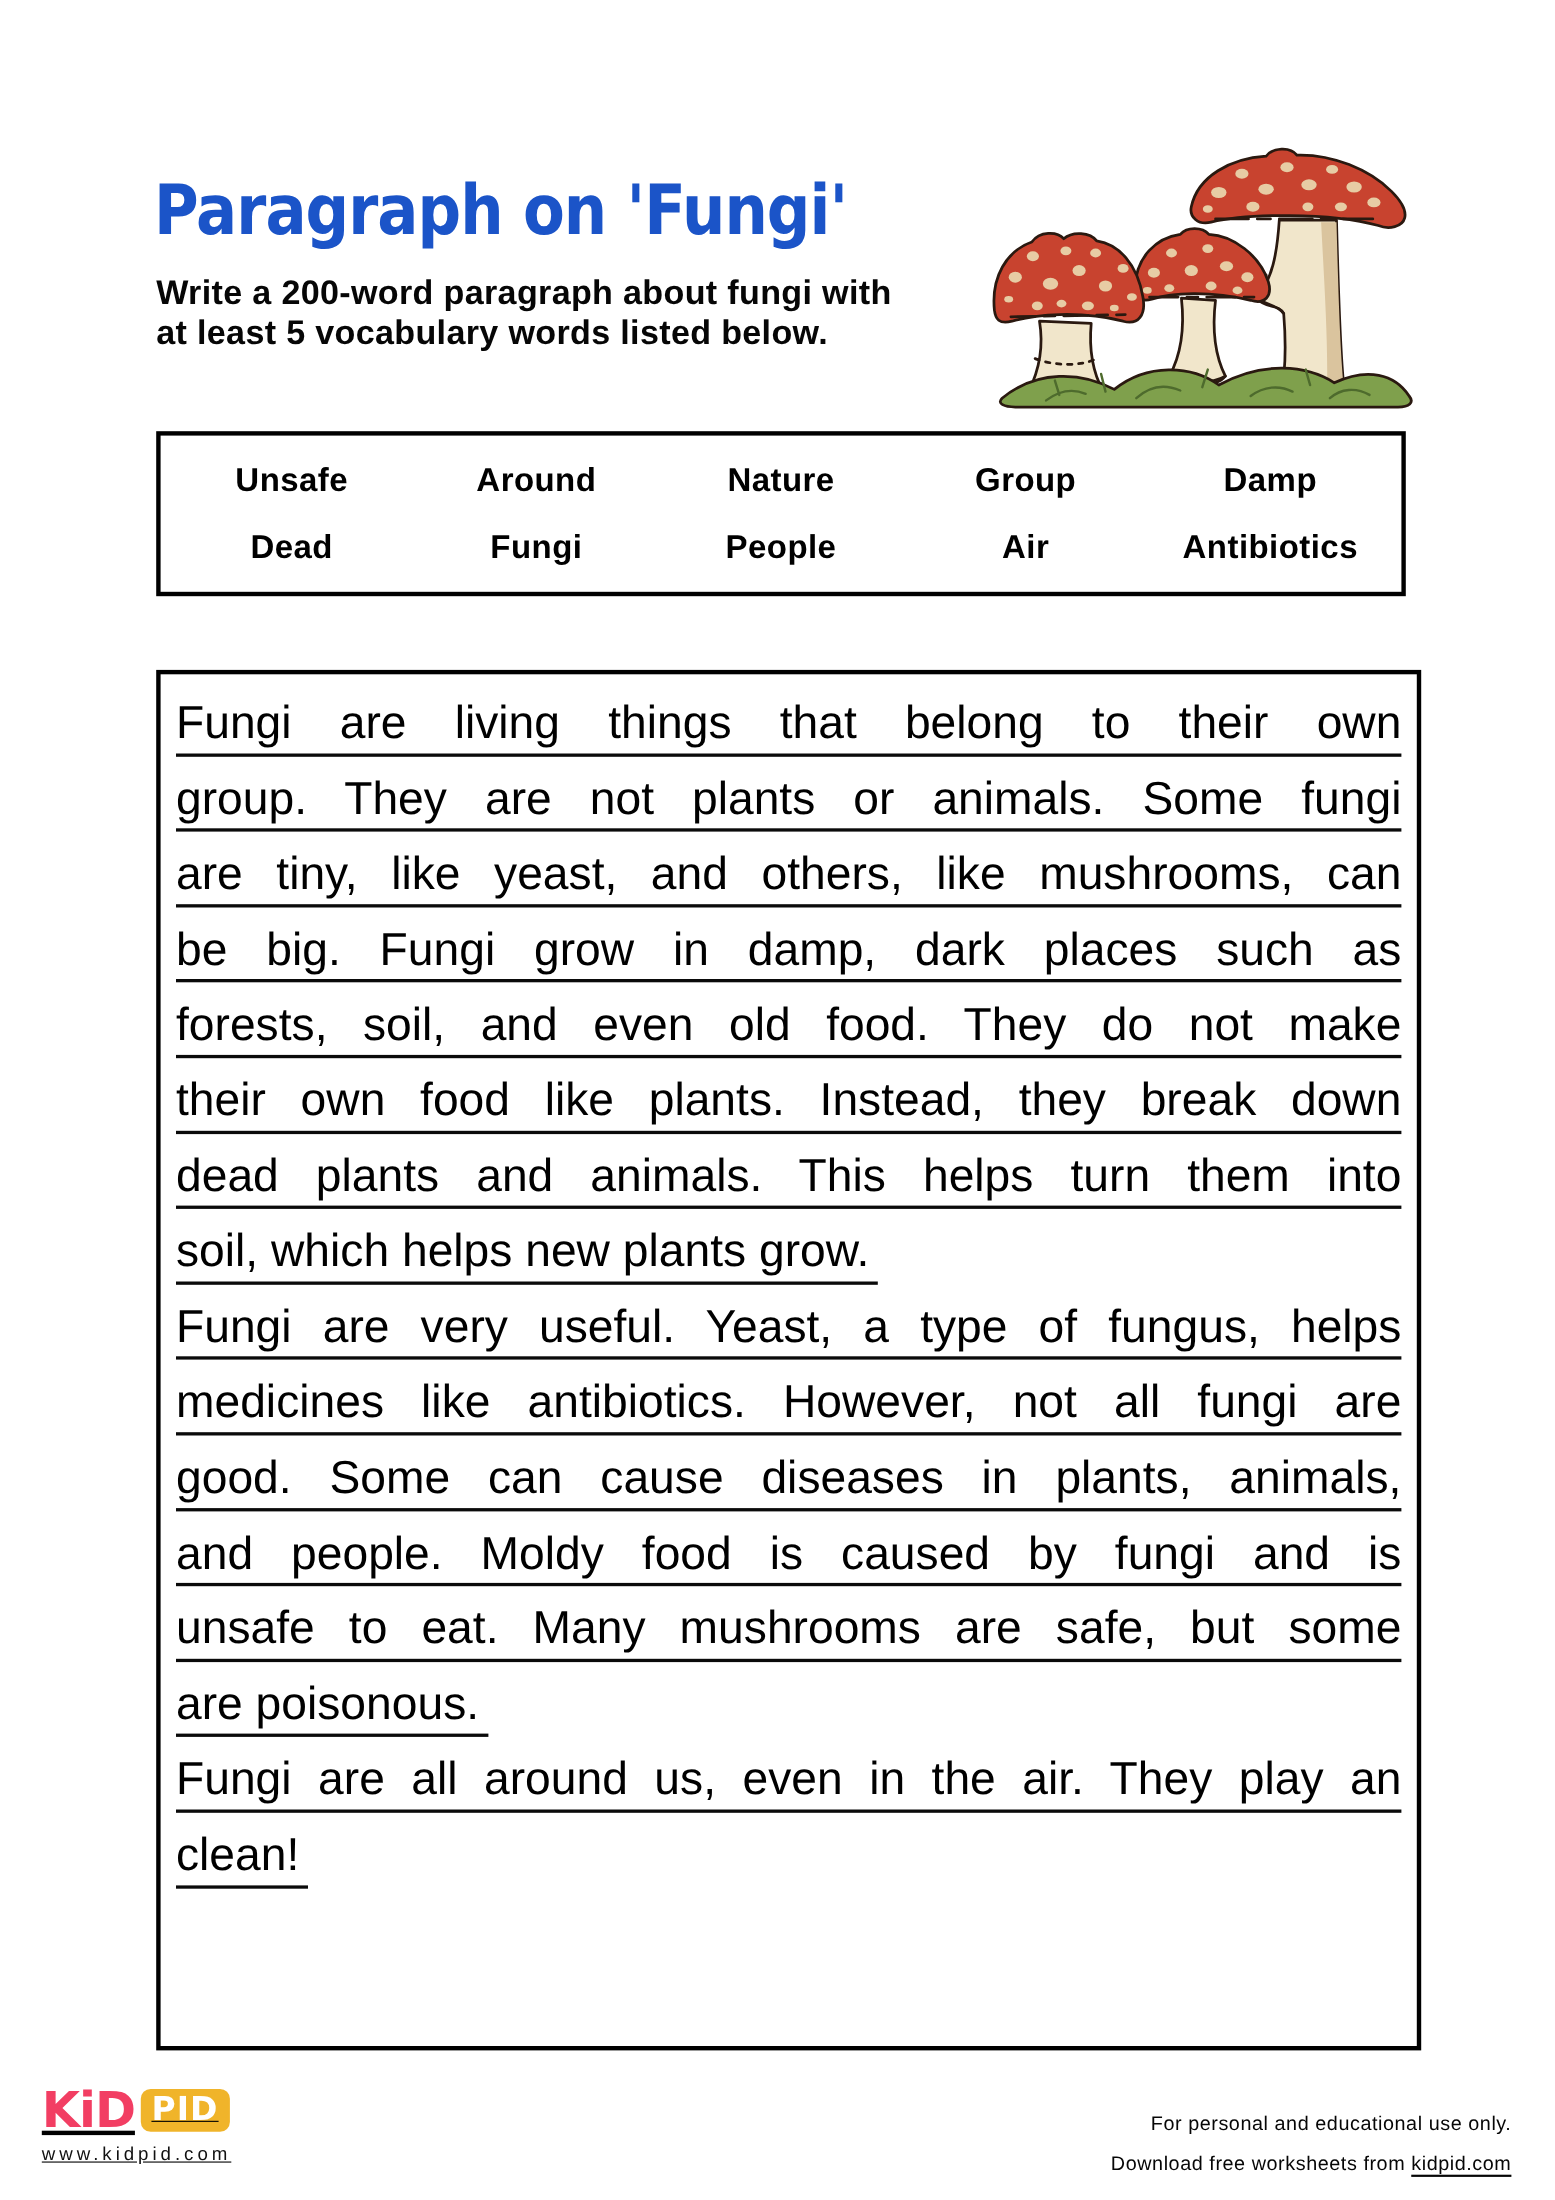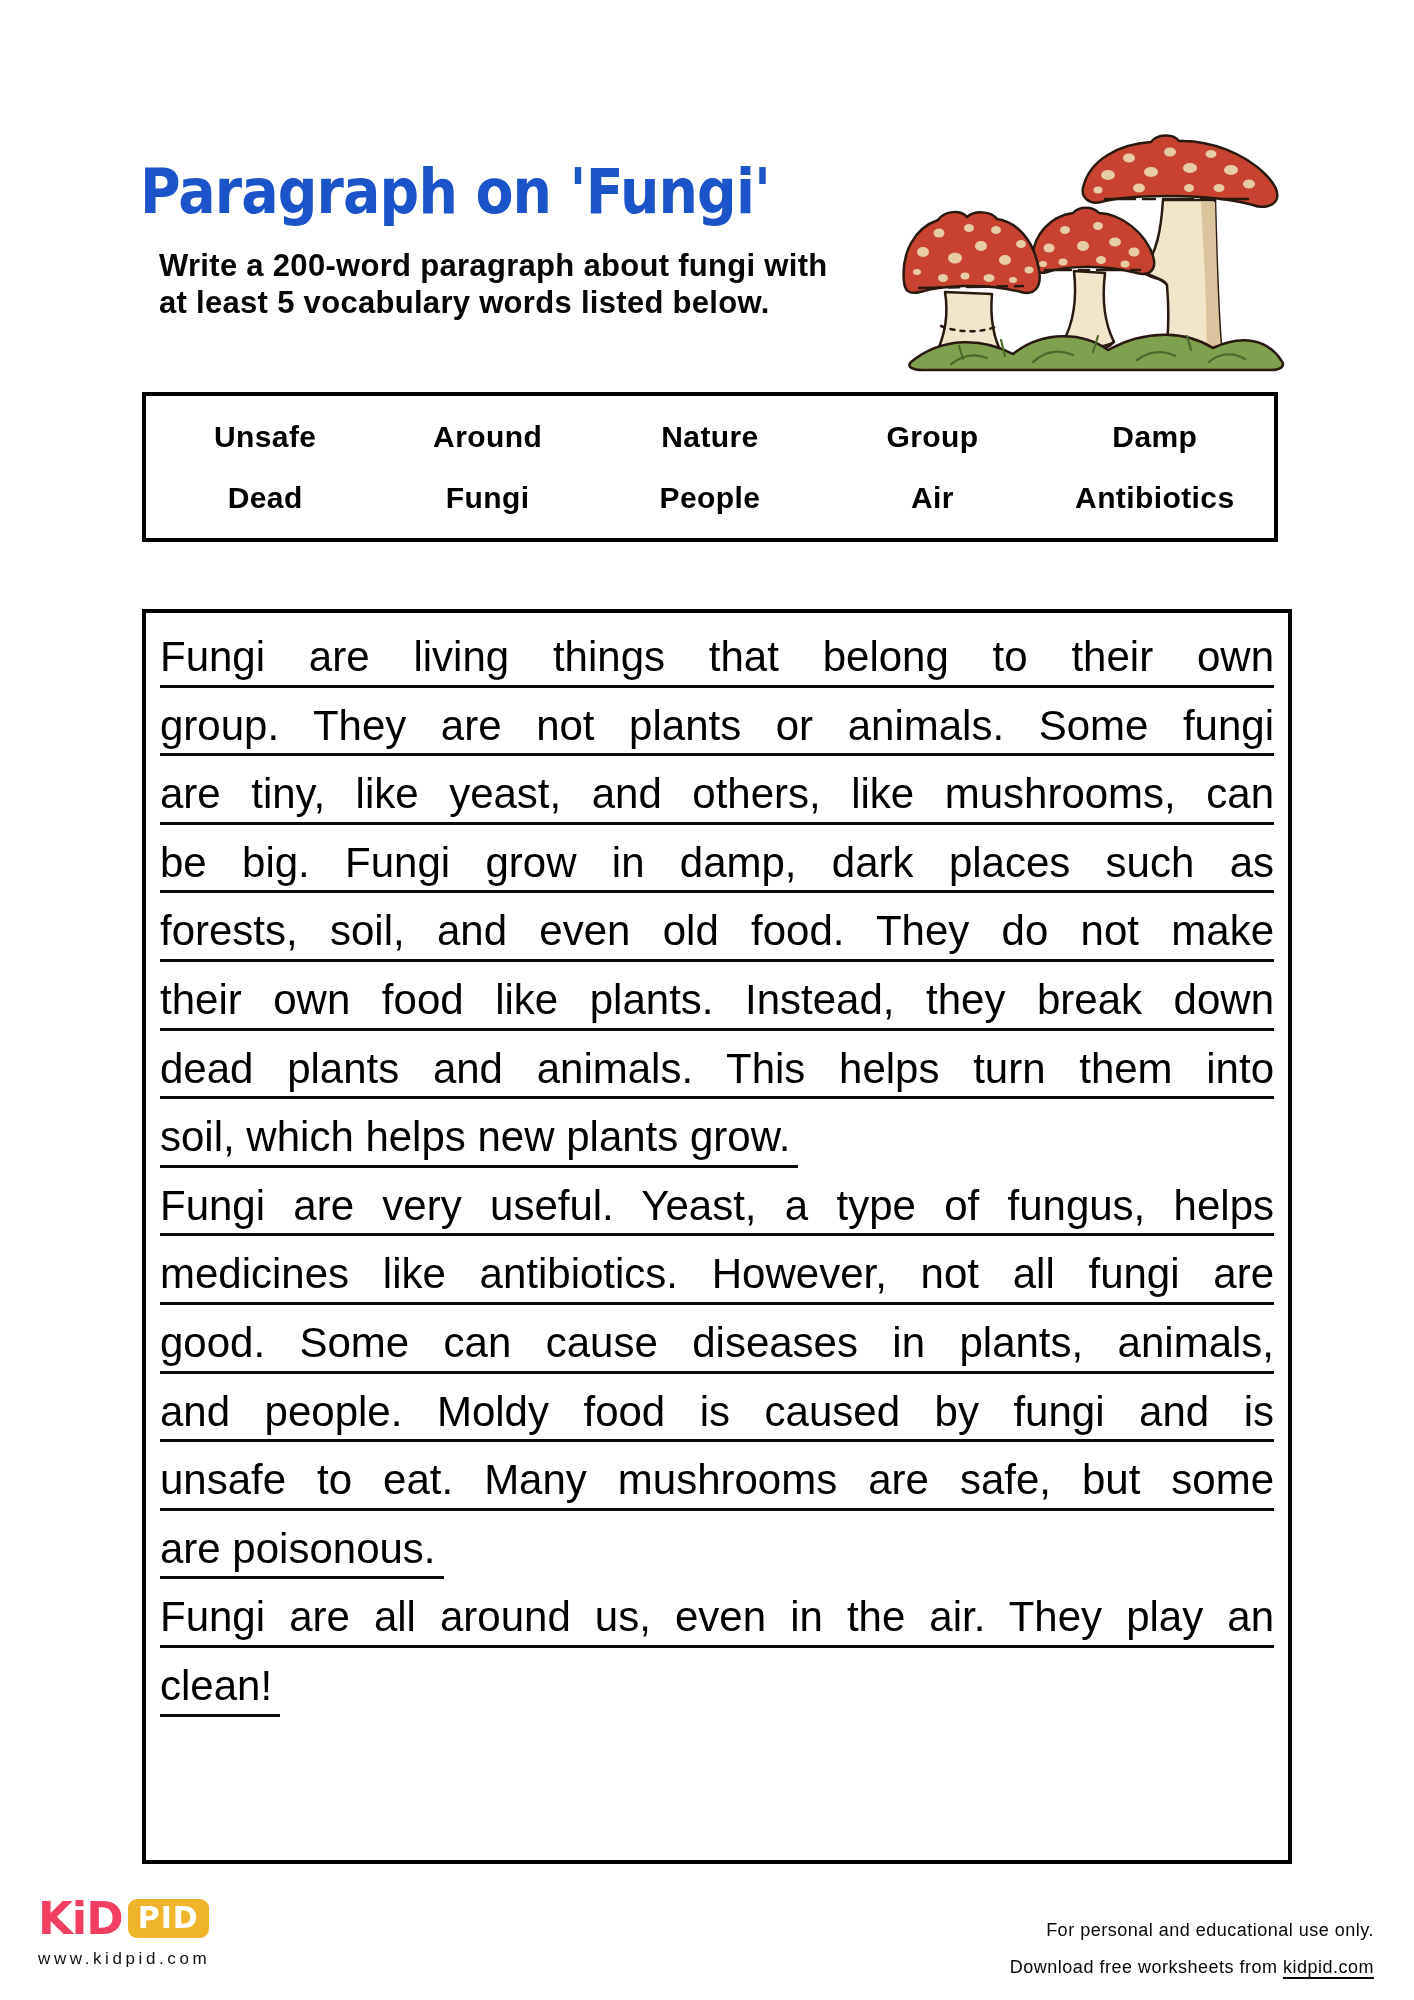--- a/index.html
+++ b/index.html
@@ -8,38 +8,38 @@
     --grass_green:#7FA04C; --grass_dark:#4E6B2D; --outline:#2A1910;
   }
   *{margin:0;padding:0;box-sizing:border-box;}
   html,body{background:#ffffff;}
   .page{position:relative;width:1414px;height:2000px;background:#fff;overflow:hidden;
         font-family:"Liberation Sans",sans-serif;color:#000;}
 
   .title{position:absolute;left:140px;top:160px;font-family:"DejaVu Sans","Liberation Sans",sans-serif;
          font-weight:800;font-size:63px;line-height:1;color:var(--title_blue);
          letter-spacing:-1px;transform:scaleX(0.88);transform-origin:left top;white-space:nowrap;}
-  .subtitle{position:absolute;left:159px;top:247px;font-weight:700;font-size:31px;
+  .subtitle{position:absolute;left:142px;top:247px;font-weight:700;font-size:31px;
             line-height:37px;letter-spacing:.3px;color:#060606;}
 
   .mushrooms{position:absolute;left:893px;top:130px;width:400px;height:245px;}
 
   .vocab-box{position:absolute;left:142px;top:392px;width:1136px;height:150px;
              border:4px solid #000;display:grid;grid-template-columns:repeat(5,1fr);
              grid-template-rows:1fr 1fr;align-items:center;justify-items:center;
              padding:10px 8px;font-weight:700;font-size:30px;letter-spacing:.4px;}
 
   .writing-box{position:absolute;left:142px;top:609px;width:1150px;height:1255px;
                border:4px solid #000;padding:6px 14px 0 14px;}
   .pline{height:68.6px;font-size:42px;line-height:1;padding-top:17px;color:#000;
          white-space:nowrap;border-bottom:3.5px solid #0a0a0a;overflow:visible;}
   .pline.fill{text-align:justify;text-align-last:justify;word-spacing:2px;}
   .pline.partial{width:fit-content;padding-right:8px;}
 
-  .logo{position:absolute;left:38px;top:1896px;}
+  .logo{position:absolute;left:38px;top:1896px;text-decoration:underline;}
   .logo-row{display:flex;align-items:center;}
   .logo-kid{font-family:"DejaVu Sans","Liberation Sans",sans-serif;font-weight:800;
             font-size:45px;line-height:1;color:var(--brand_pink);letter-spacing:-1px;}
   .logo-badge{margin-left:5px;background:var(--brand_yellow);border-radius:9px;padding:4px 10px 5px 10px;}
   .logo-pid{font-family:"DejaVu Sans","Liberation Sans",sans-serif;font-weight:800;
             font-size:30px;line-height:1;color:#ffffff;letter-spacing:1px;}
   .logo-url{margin-top:8px;font-size:17px;letter-spacing:3.6px;color:#111;}
 
   .footnote{position:absolute;right:40px;top:1912px;text-align:right;font-size:18px;
             line-height:37px;letter-spacing:.5px;color:#060606;}

